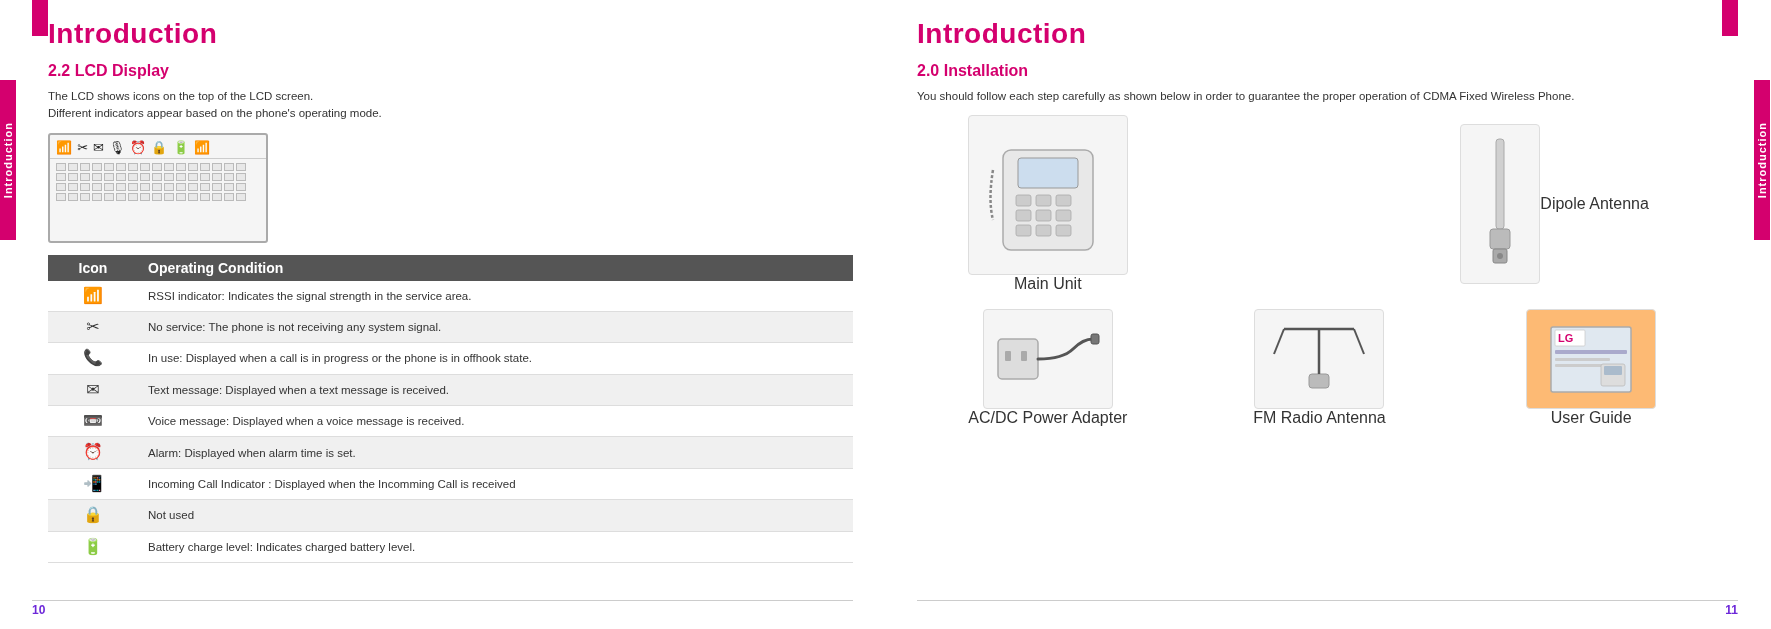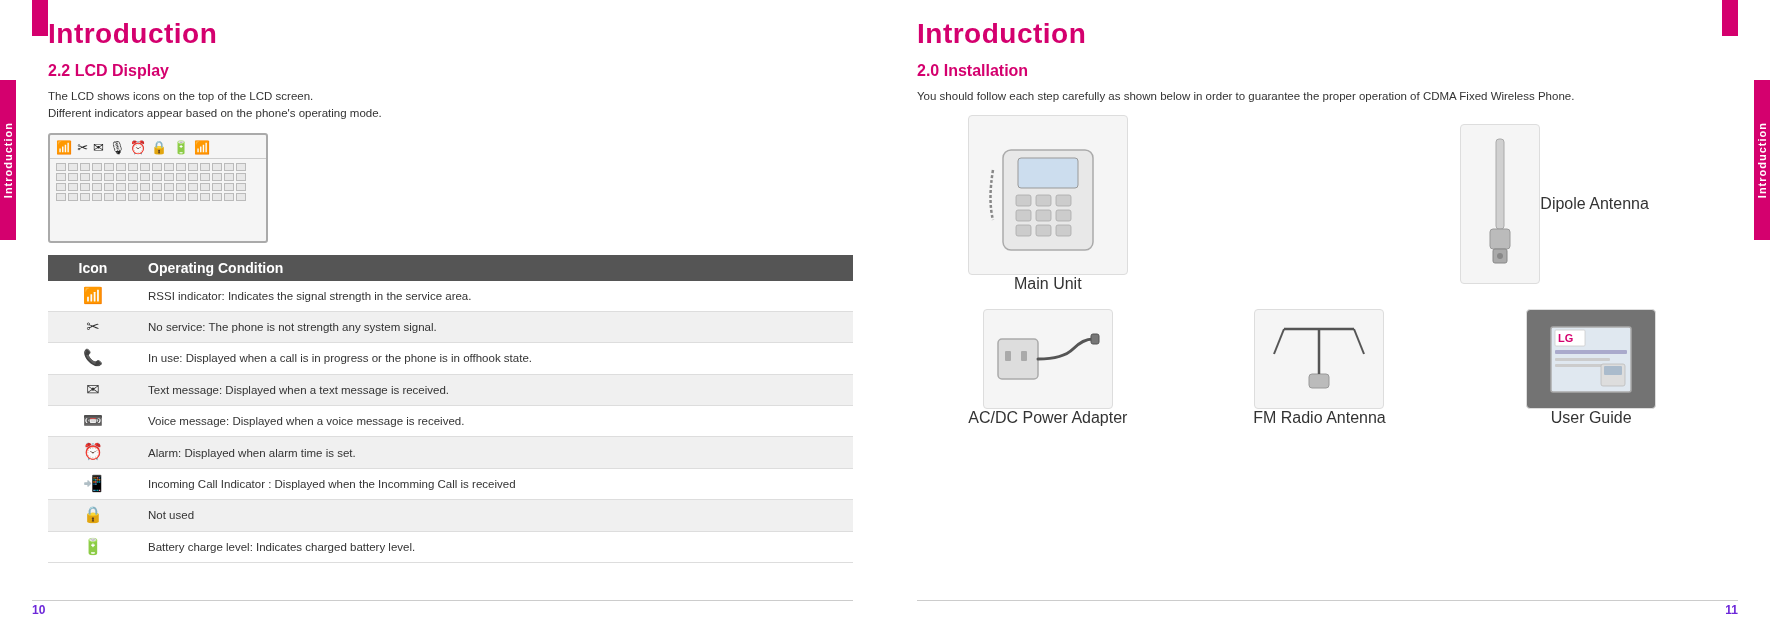--- a/index.html
+++ b/index.html
@@ -300,21 +300,21 @@
         <th>Operating Condition</th>
       </tr>
     </thead>
     <tbody id="icon-table-body">
     <tr>
           <td style="font-size: 16px;">📶</td>
           <td>RSSI indicator: Indicates the signal strength in the service area.</td>
         </tr>
         <tr>
           <td style="font-size: 16px;">✂</td>
-          <td>No service: The phone is not strength any system signal.</td>
+          <td>No service: The phone is not receiving any system signal.</td>
         </tr>
         <tr>
           <td style="font-size: 16px;">📞</td>
           <td>In use: Displayed when a call is in progress or the phone is in offhook state.</td>
         </tr>
         <tr>
           <td style="font-size: 16px;">✉</td>
           <td>Text message: Displayed when a text message is received.</td>
         </tr>
         <tr>
@@ -430,21 +430,21 @@
 
           <line x1="20" y1="10" x2="10" y2="35" stroke="#555" stroke-width="2"></line>
 
           <line x1="90" y1="10" x2="100" y2="35" stroke="#555" stroke-width="2"></line>
         </svg>
       </div>
       <div class="install-label">FM Radio Antenna</div>
     </div>
 
     <div style="display:flex;flex-direction:column;align-items:center;">
-      <div style="width:130px;height:100px;background:#737373;border:1px solid #ddd;border-radius:4px;display:flex;align-items:center;justify-content:center;">
+      <div style="width:130px;height:100px;background:#fdba74;border:1px solid #ddd;border-radius:4px;display:flex;align-items:center;justify-content:center;">
         <svg width="100" height="75" viewBox="0 0 100 75">
 
           <rect x="10" y="5" width="80" height="65" rx="2" fill="#e0e8f0" stroke="#aaa" stroke-width="1.5"></rect>
 
           <rect x="14" y="8" width="30" height="16" rx="1" fill="#fff" stroke="#ccc" stroke-width="0.8"></rect>
           <text x="17" y="20" font-size="11" font-weight="bold" fill="#d4006e">LG</text>
 
           <rect x="14" y="28" width="72" height="4" rx="1" fill="#aac"></rect>
           <rect x="14" y="36" width="55" height="3" rx="1" fill="#ccc"></rect>
           <rect x="14" y="42" width="65" height="3" rx="1" fill="#ccc"></rect>

